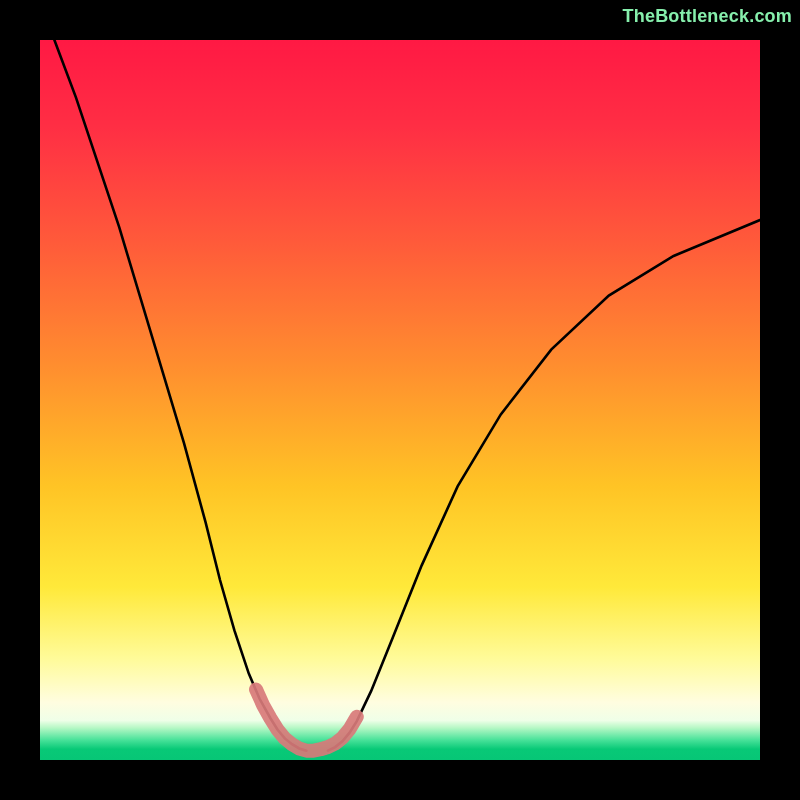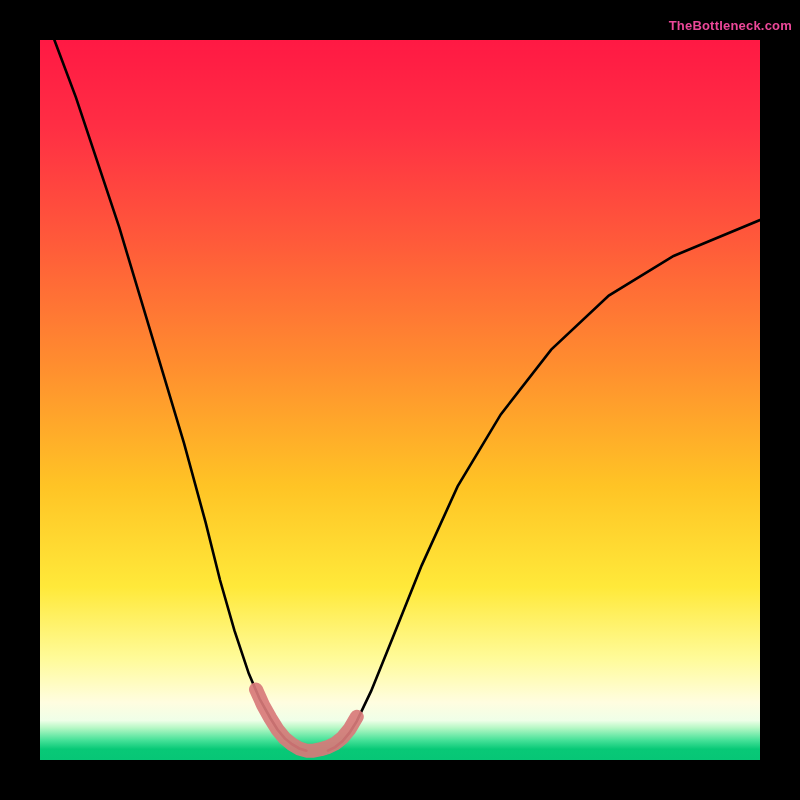--- a/index.html
+++ b/index.html
@@ -23,26 +23,26 @@
     top: 40px;
     width: 720px;
     height: 720px;
   }
   .plot-bg {
     position: absolute;
     left: 0; top: 0; width: 100%; height: 100%;
   }
   .watermark {
     position: absolute;
-    top: 18px;
+    top: 6px;
     right: 8px;
     font-family: Arial, Helvetica, sans-serif;
-    font-size: 13px;
+    font-size: 18px;
     font-weight: 600;
-    color: #ec4899;
+    color: #86efac;
     letter-spacing: 0.2px;
     user-select: none;
   }
   svg.curves {
     position: absolute;
     left: 0; top: 0;
     width: 100%;
     height: 100%;
   }
 </style>

